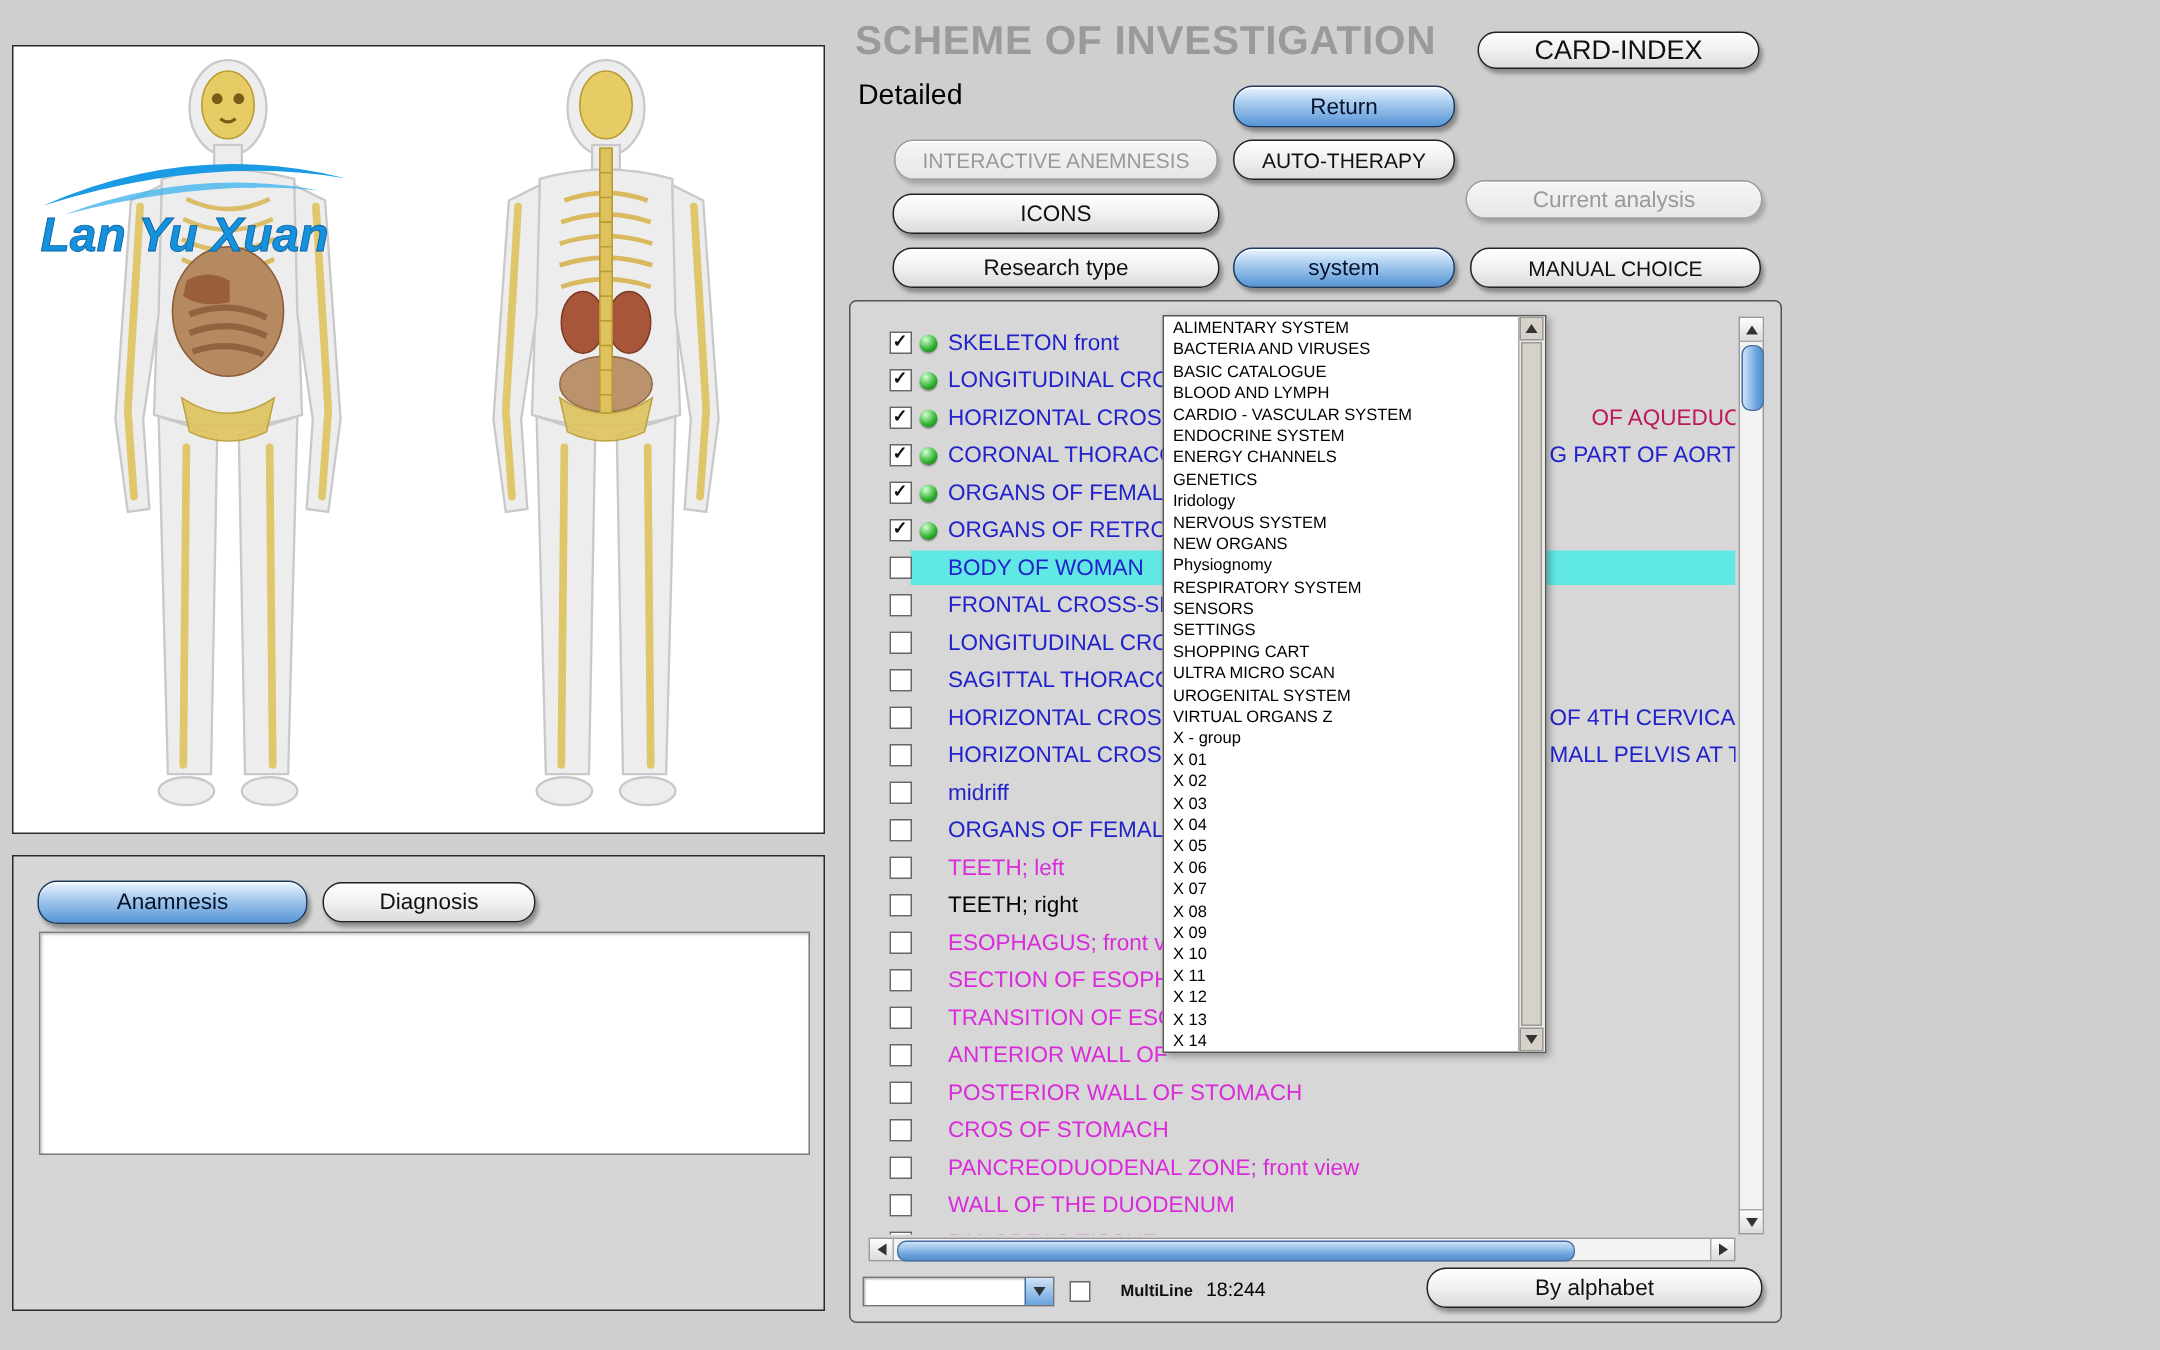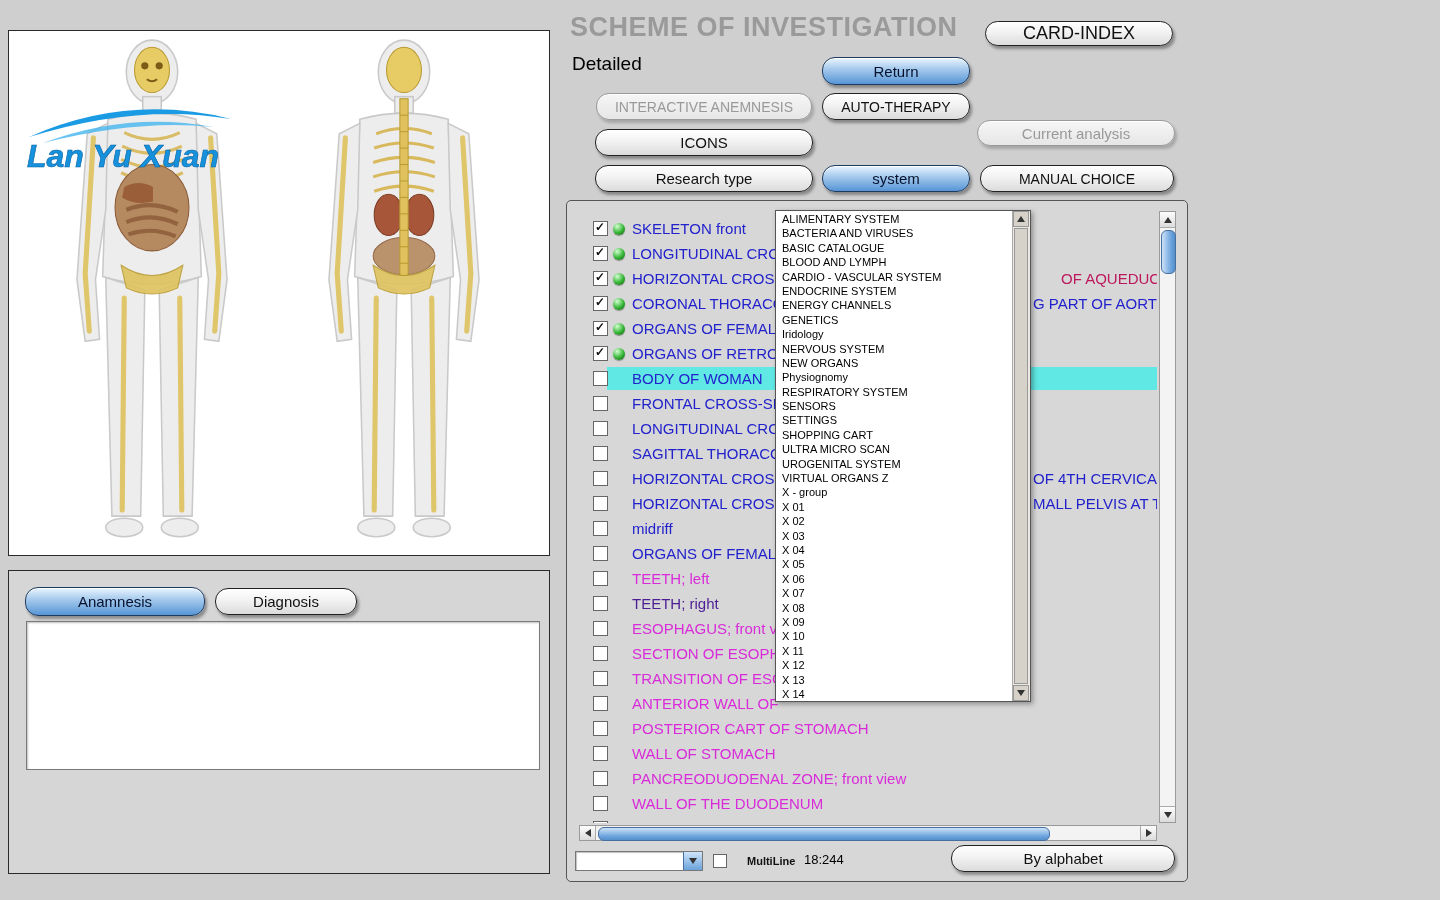--- a/index.html
+++ b/index.html
@@ -329,21 +329,21 @@
         <div class="list-row" style="top: 355px;">
 
     <span class="cb"></span>
     <span class="orb" style="visibility: hidden;"></span>
     <span class="lbl" style="color: rgb(217, 43, 217);">TEETH; left</span>
   </div>
         <div class="list-row" style="top: 380px;">
 
     <span class="cb"></span>
     <span class="orb" style="visibility: hidden;"></span>
-    <span class="lbl" style="color: #4c1d95;">TEETH; right</span>
+    <span class="lbl" style="color: #000000;">TEETH; right</span>
   </div>
         <div class="list-row" style="top: 405px;">
 
     <span class="cb"></span>
     <span class="orb" style="visibility: hidden;"></span>
     <span class="lbl" style="color: rgb(217, 43, 217);">ESOPHAGUS; front vie</span>
   </div>
         <div class="list-row" style="top: 430px;">
 
     <span class="cb"></span>
@@ -359,27 +359,27 @@
         <div class="list-row" style="top: 480px;">
 
     <span class="cb"></span>
     <span class="orb" style="visibility: hidden;"></span>
     <span class="lbl" style="color: rgb(217, 43, 217);">ANTERIOR WALL OF</span>
   </div>
         <div class="list-row" style="top: 505px;">
 
     <span class="cb"></span>
     <span class="orb" style="visibility: hidden;"></span>
-    <span class="lbl" style="color: rgb(217, 43, 217);">POSTERIOR CART OF STOMACH</span>
+    <span class="lbl" style="color: rgb(217, 43, 217);">POSTERIOR WALL OF STOMACH</span>
   </div>
         <div class="list-row" style="top: 530px;">
 
     <span class="cb"></span>
     <span class="orb" style="visibility: hidden;"></span>
-    <span class="lbl" style="color: rgb(217, 43, 217);">WALL OF STOMACH</span>
+    <span class="lbl" style="color: rgb(217, 43, 217);">CROS OF STOMACH</span>
   </div>
         <div class="list-row" style="top: 555px;">
 
     <span class="cb"></span>
     <span class="orb" style="visibility: hidden;"></span>
     <span class="lbl" style="color: rgb(217, 43, 217);">PANCREODUODENAL ZONE; front view</span>
   </div>
         <div class="list-row" style="top: 580px;">
 
     <span class="cb"></span>

